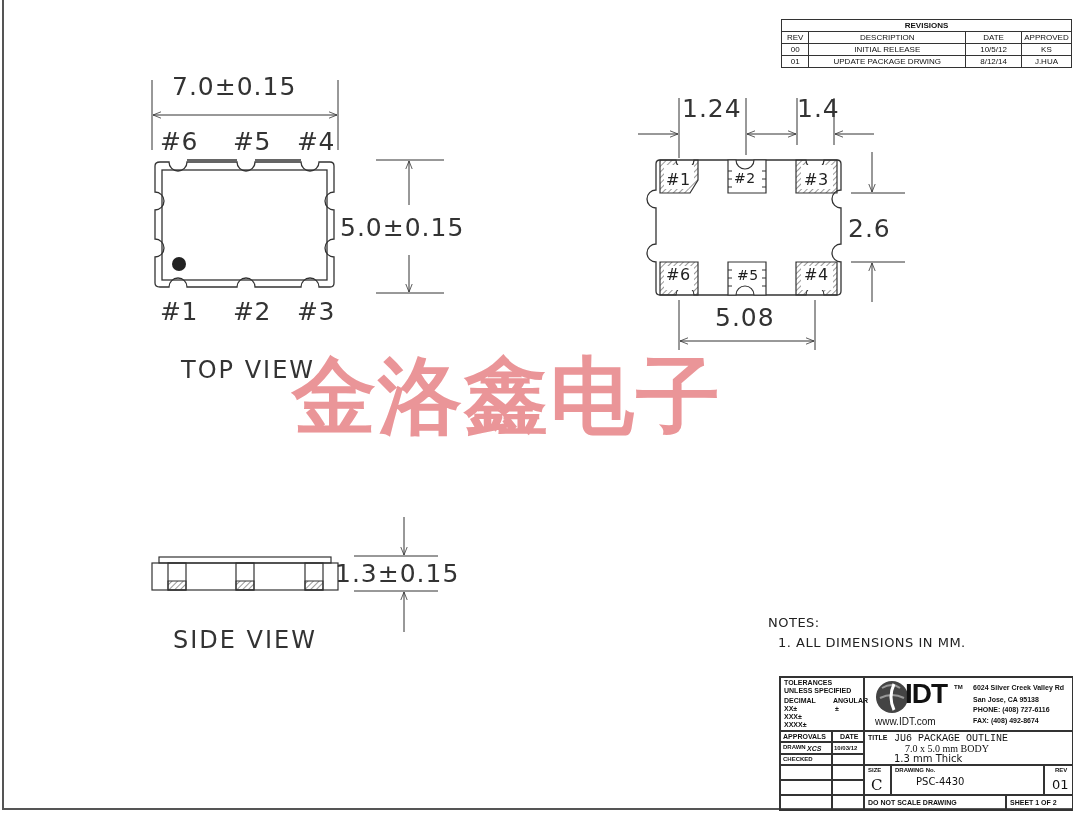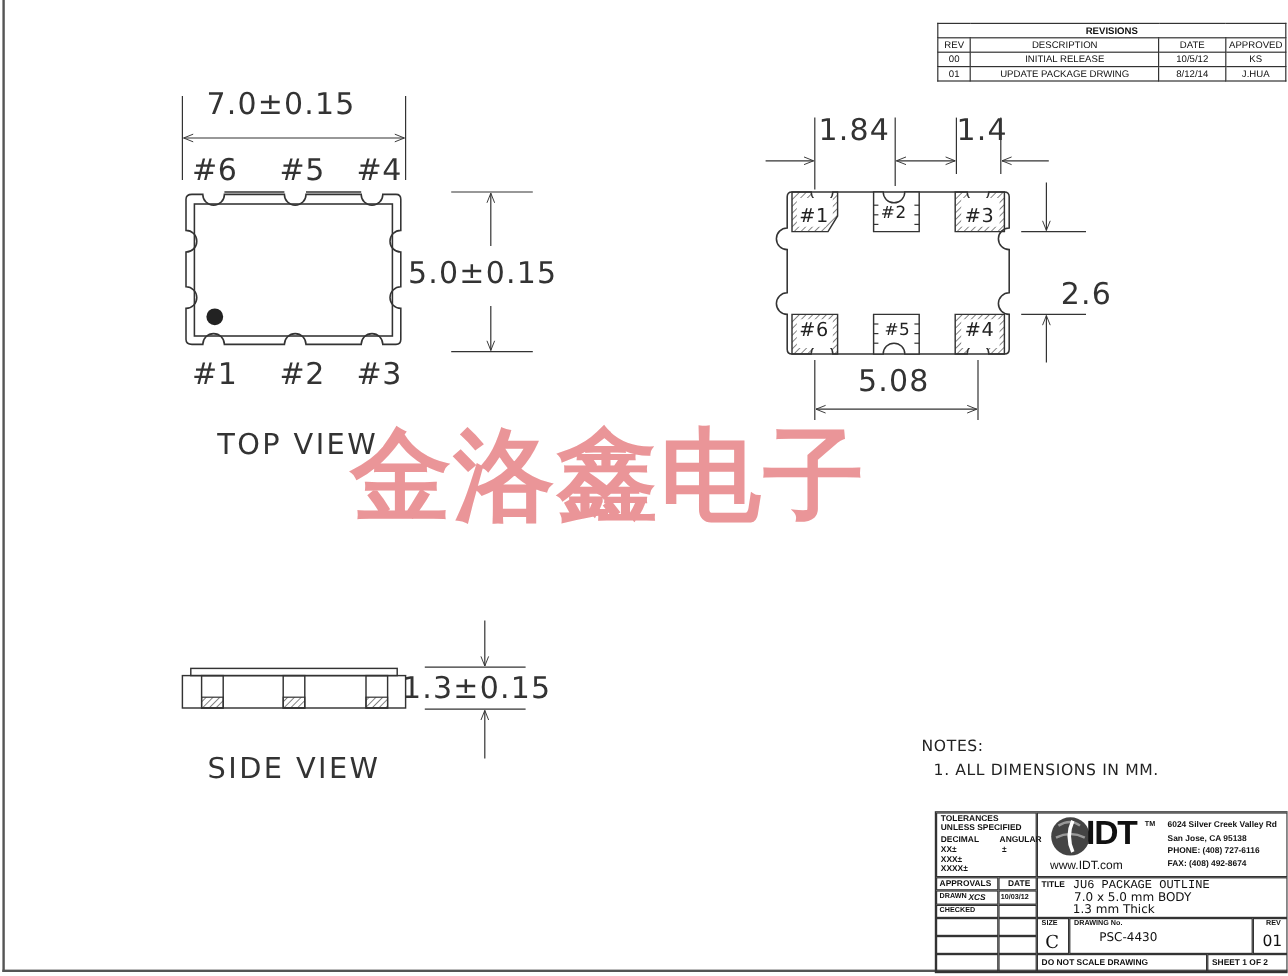--- a/index.html
+++ b/index.html
@@ -164,23 +164,23 @@
   <div class="lbl dim" style="left:172px; top:72px;">7.0±0.15</div>
   <div class="lbl dim" style="left:340px; top:213px;">5.0±0.15</div>
   <div class="lbl pin" style="left:160px; top:127px;">#6</div>
   <div class="lbl pin" style="left:233px; top:127px;">#5</div>
   <div class="lbl pin" style="left:297px; top:127px;">#4</div>
   <div class="lbl pin" style="left:160px; top:297px;">#1</div>
   <div class="lbl pin" style="left:233px; top:297px;">#2</div>
   <div class="lbl pin" style="left:297px; top:297px;">#3</div>
   <div class="lbl view-label" style="left:181px; top:356px;">TOP VIEW</div>
 
-  <div class="lbl dim" style="left:682px; top:94px;">1.84</div>
+  <div class="lbl dim" style="left:682px; top:94px;">1.24</div>
   <div class="lbl dim" style="left:797px; top:94px;">1.4</div>
-  <div class="lbl dim" style="left:848px; top:230px;margin-left:36px;">2.6</div>
+  <div class="lbl dim" style="left:848px; top:214px;">2.6</div>
   <div class="lbl dim" style="left:715px; top:303px;text-align:center;">5.08</div>
   <div class="lbl" style="left:666px; top:170px; font-size:16px;">#1</div>
   <div class="lbl" style="left:734px; top:170px; font-size:14px;">#2</div>
   <div class="lbl" style="left:804px; top:170px; font-size:16px;">#3</div>
   <div class="lbl" style="left:666px; top:265px; font-size:16px;">#6</div>
   <div class="lbl" style="left:737px; top:267px; font-size:14px;">#5</div>
   <div class="lbl" style="left:804px; top:265px; font-size:16px;">#4</div>
 
   <div class="lbl dim" style="left:335px; top:559px;">1.3±0.15</div>
   <div class="lbl view-label" style="left:173px; top:626px;">SIDE VIEW</div>
@@ -241,21 +241,21 @@
     <div class="tb-cell" style="left:0; top:88px; width:52px; height:15px;"></div>
     <div class="tb-cell" style="left:52px; top:88px; width:32px; height:15px;"></div>
     <div class="tb-cell" style="left:0; top:103px; width:52px; height:15px;"></div>
     <div class="tb-cell" style="left:52px; top:103px; width:32px; height:15px;"></div>
     <div class="tb-cell" style="left:0; top:118px; width:52px; height:15px;"></div>
     <div class="tb-cell" style="left:52px; top:118px; width:32px; height:15px;"></div>
 
     <div class="tb-cell" style="left:84px; top:54px; width:209px; height:34px;">
       <div class="tb-text" style="left:3px; top:2px;">TITLE</div>
       <div class="tb-text-lg" style="left:29px; top:1px;font-family:Liberation Mono, monospace;">JU6 PACKAGE OUTLINE</div>
-      <div class="tb-text-lg" style="left:30px; top:11px;">7.0 x 5.0 mm BODY</div>
+      <div class="tb-text-lg" style="left:40px; top:11px;font-family:Liberation Serif, serif;">7.0 x 5.0 mm BODY</div>
       <div class="tb-text-lg" style="left:29px; top:21px;">1.3 mm Thick</div>
     </div>
 
     <div class="tb-cell" style="left:84px; top:88px; width:27px; height:30px;">
       <div class="tb-text" style="left:3px; top:1px; font-size:6px;">SIZE</div>
       <div class="tb-text" style="left:6px; top:10px; font-size:15px; font-family:'DejaVu Serif',serif; font-weight:normal;">C</div>
     </div>
     <div class="tb-cell" style="left:111px; top:88px; width:153px; height:30px;">
       <div class="tb-text" style="left:3px; top:1px; font-size:6px;">DRAWING No.</div>
       <div class="tb-text-lg" style="left:24px; top:10px;">PSC-4430</div>

